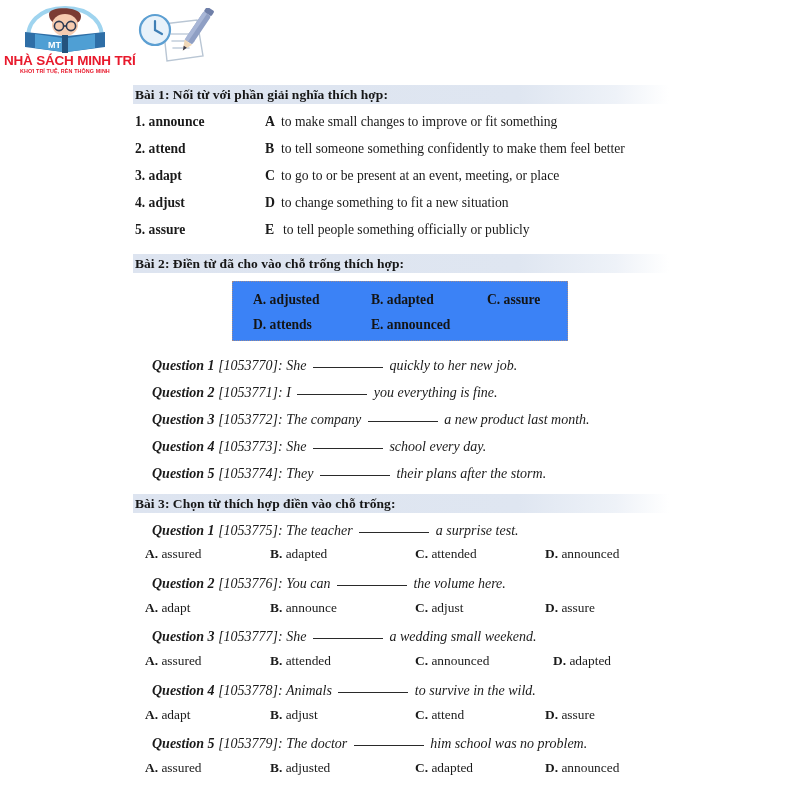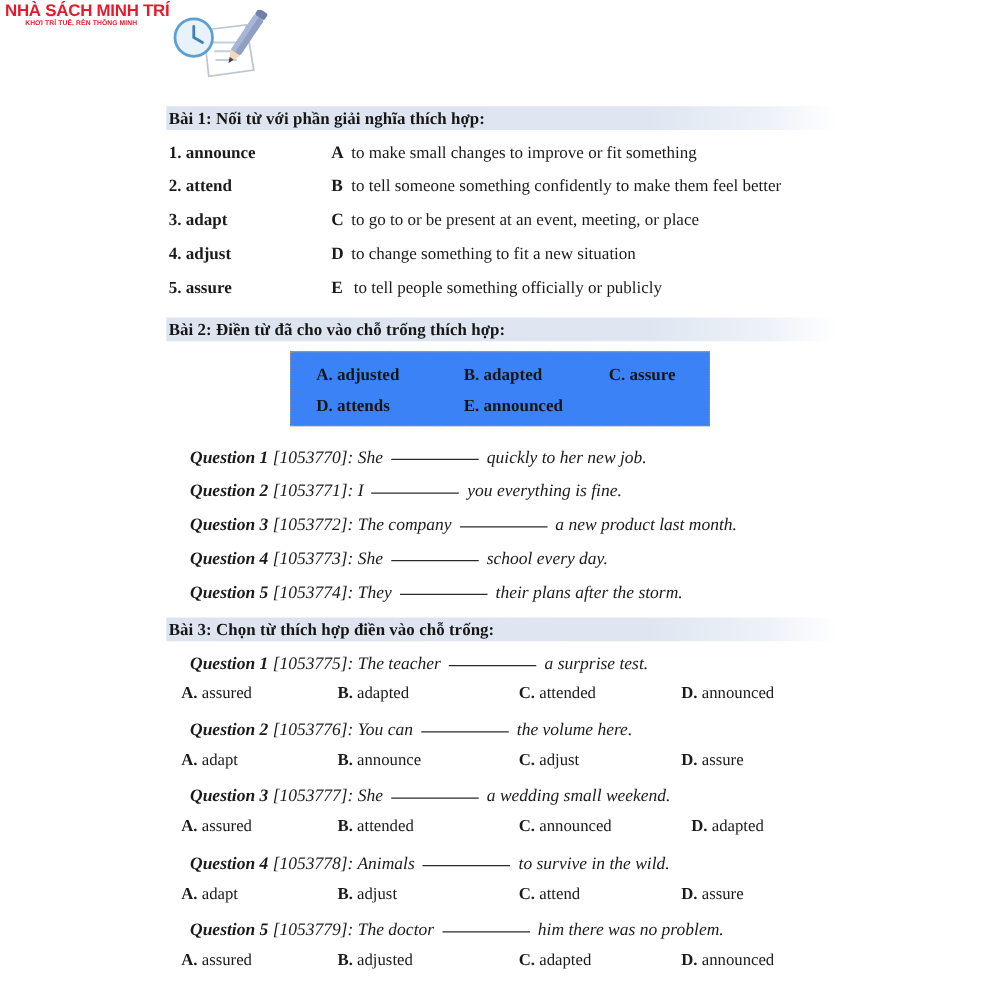--- a/index.html
+++ b/index.html
@@ -194,20 +194,36 @@
     position: absolute;
     font-size: 13.4px;
     white-space: nowrap;
   }
   .opt b { font-weight: bold; }
 </style>
 </head>
 <body>
 
 <div class="logo">
+  <div class="logo-mark">
+    <svg width="100" height="52" viewBox="0 0 100 52">
+      <path d="M14 40 C10 22 24 6 50 6 C76 6 90 22 86 40" fill="none" stroke="#9fd4ef" stroke-width="4"></path>
+      <path d="M34 12 C34 4 66 4 66 14 C66 20 62 22 58 20 C54 26 46 26 42 20 C38 22 34 18 34 12 Z" fill="#7b3b33"></path>
+      <ellipse cx="50" cy="23" rx="13" ry="11" fill="#f6cbb0"></ellipse>
+      <circle cx="44" cy="24" r="4.6" fill="none" stroke="#2e3a52" stroke-width="1.6"></circle>
+      <circle cx="56" cy="24" r="4.6" fill="none" stroke="#2e3a52" stroke-width="1.6"></circle>
+      <path d="M48.6 24 h2.8" stroke="#2e3a52" stroke-width="1.6"></path>
+      <path d="M10 30 L48 34 L48 50 L10 45 Z" fill="#2e6ea6"></path>
+      <path d="M90 30 L52 34 L52 50 L90 45 Z" fill="#2e6ea6"></path>
+      <path d="M20 32 L48 36 L48 50 L20 46 Z" fill="#4f9fd4"></path>
+      <path d="M80 32 L52 36 L52 50 L80 46 Z" fill="#4f9fd4"></path>
+      <rect x="47" y="33" width="6" height="18" fill="#23527d"></rect>
+      <text x="33" y="46" font-family="Liberation Sans, sans-serif" font-size="9" font-weight="bold" fill="#ffffff">MT</text>
+    </svg>
+  </div>
   <div class="logo-name">NHÀ SÁCH MINH TRÍ</div>
   <div class="logo-tagline">KHƠI TRÍ TUỆ, RÈN THÔNG MINH</div>
 </div>
 
 <div class="header">
 
   <div class="header-art">
     <svg width="92" height="62" viewBox="0 0 92 62">
       <path d="M30 16 L64 12 L70 48 L34 53 Z" fill="#ffffff" stroke="#b9c6d4" stroke-width="1.4"></path>
       <path d="M38 26 h20 M39 33 h22 M40 40 h16" stroke="#c2cedb" stroke-width="1.6" stroke-linecap="round"></path>
@@ -364,20 +380,20 @@
   <div class="opt" style="left:145px;"><b>A.</b> <span>adapt</span></div>
   <div class="opt" style="left:270px;"><b>B.</b> <span>adjust</span></div>
   <div class="opt" style="left:415px;"><b>C.</b> <span>attend</span></div>
   <div class="opt" style="left:545px;"><b>D.</b> <span>assure</span></div>
 </div>
 
 <div class="q" style="top:734px;">
   <span class="qlabel">Question 5</span>
   <span class="qid">[1053779]</span><span>: The doctor</span>
   <span class="blank"></span>
-  <span>him there was no problem.</span>
+  <span>him school was no problem.</span>
 </div>
 <div class="opts" style="top:760px;">
   <div class="opt" style="left:145px;"><b>A.</b> <span>assured</span></div>
   <div class="opt" style="left:270px;"><b>B.</b> <span>adjusted</span></div>
   <div class="opt" style="left:415px;"><b>C.</b> <span>adapted</span></div>
   <div class="opt" style="left:545px;"><b>D.</b> <span>announced</span></div>
 </div>
 
 </body></html>

